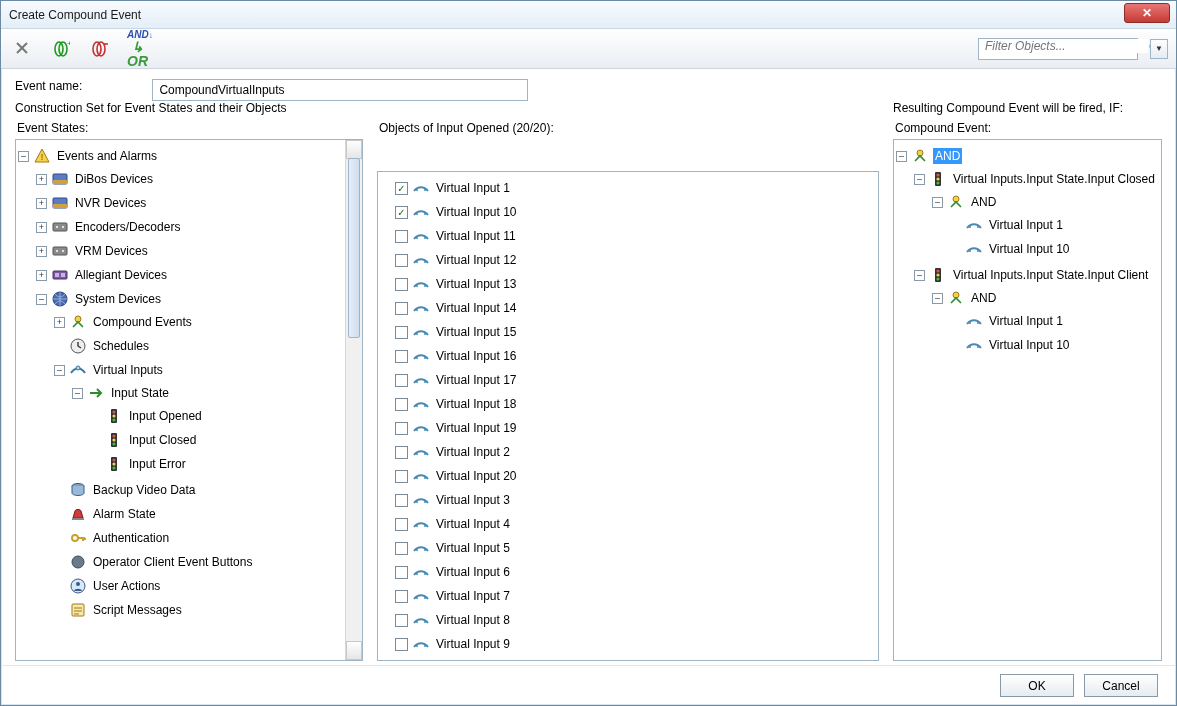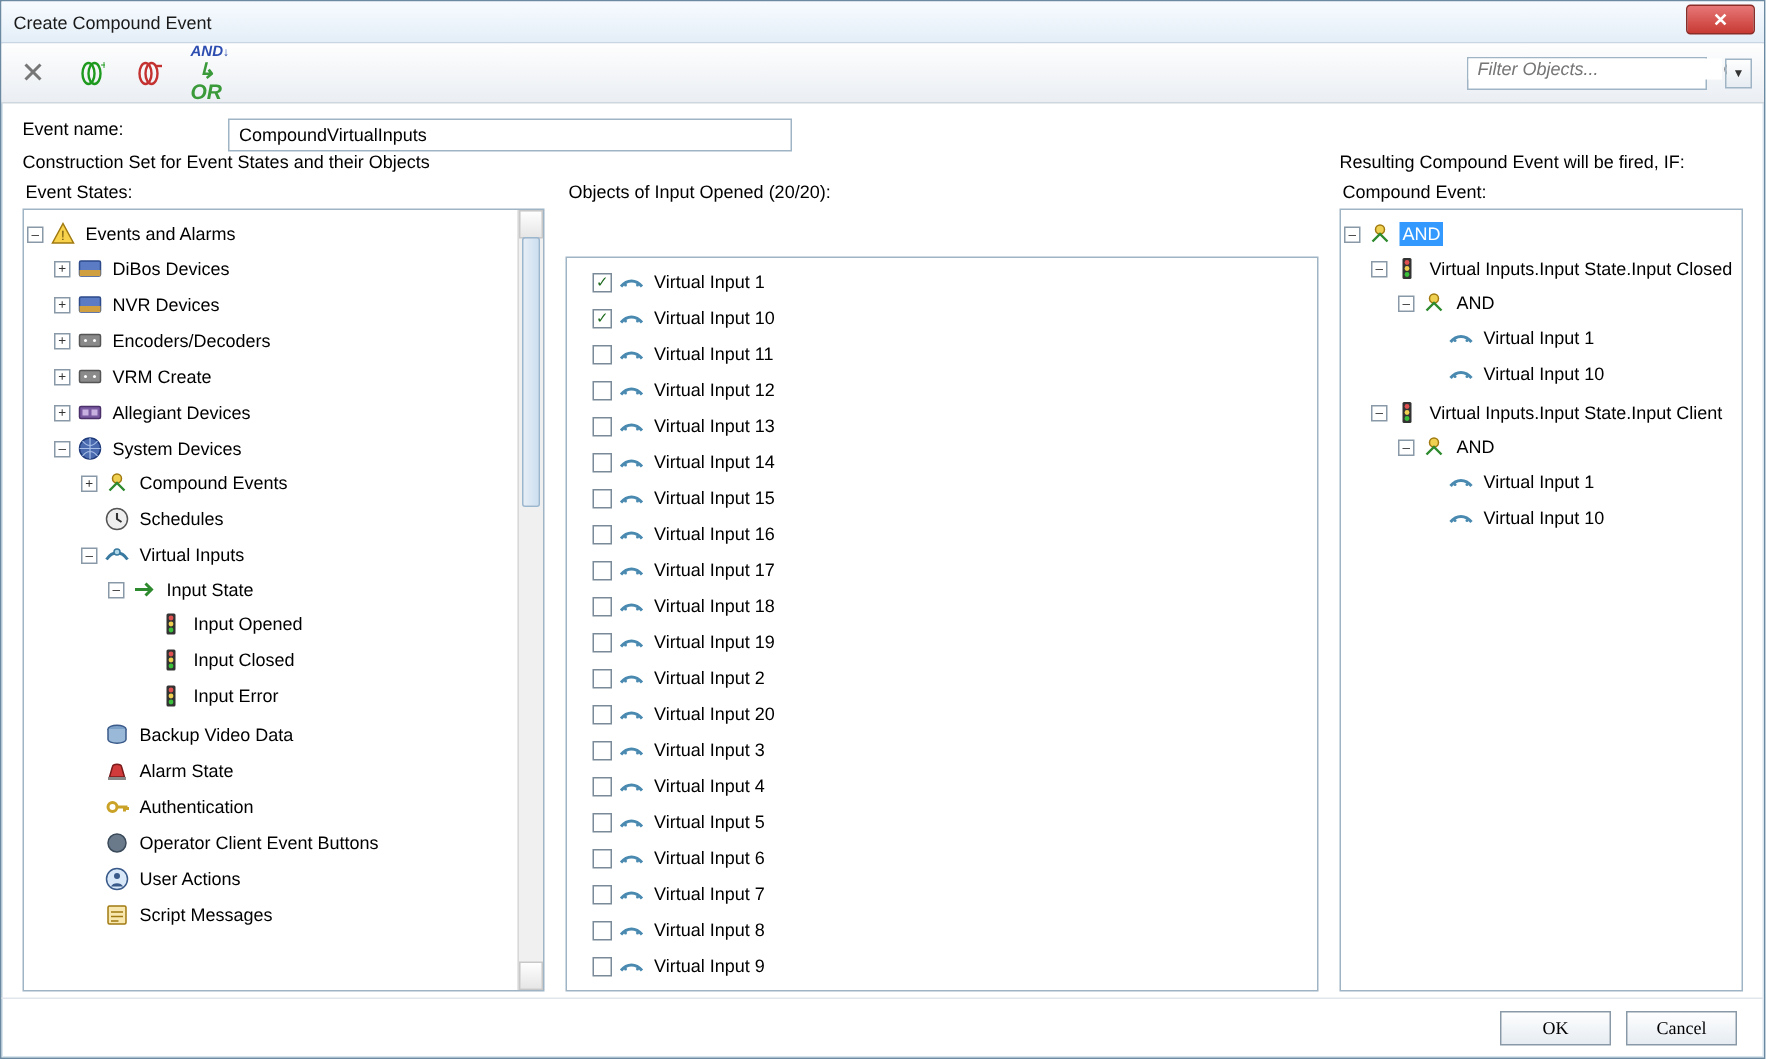--- a/index.html
+++ b/index.html
@@ -204,21 +204,20 @@
     border-top: 1px solid #e1e6ec;
   }
   .btn {
     min-width: 74px;
     height: 23px;
     border: 1px solid #8a99a7;
     background: linear-gradient(#fefefe,#e6ecf2);
     border-radius: 0;
     font-size: 12px;
     cursor: default;
-    font-family: Liberation Serif, serif;
   }
 </style>
 </head>
 <body>
 
 <svg width="0" height="0" style="position:absolute">
   <defs>
     <g id="ic-x">
         <line x1="3" y1="3" x2="13" y2="13" stroke="#777" stroke-width="2"></line>
         <line x1="13" y1="3" x2="3" y2="13" stroke="#777" stroke-width="2"></line>
@@ -423,21 +422,21 @@
                         </div>
                       </li>
                     <li class="node">
                         <div class="trow">
                           <span class="exp box">+</span>
                           <span class="ico">
                             <svg viewBox="0 0 18 18">
                               <use href="#ic-dev-gray"></use>
                             </svg>
                           </span>
-                          <span class="nlabel">VRM Create</span>
+                          <span class="nlabel">VRM Devices</span>
                         </div>
                       </li>
                     <li class="node">
                         <div class="trow">
                           <span class="exp box">+</span>
                           <span class="ico">
                             <svg viewBox="0 0 18 18">
                               <use href="#ic-dev-purple"></use>
                             </svg>
                           </span>

